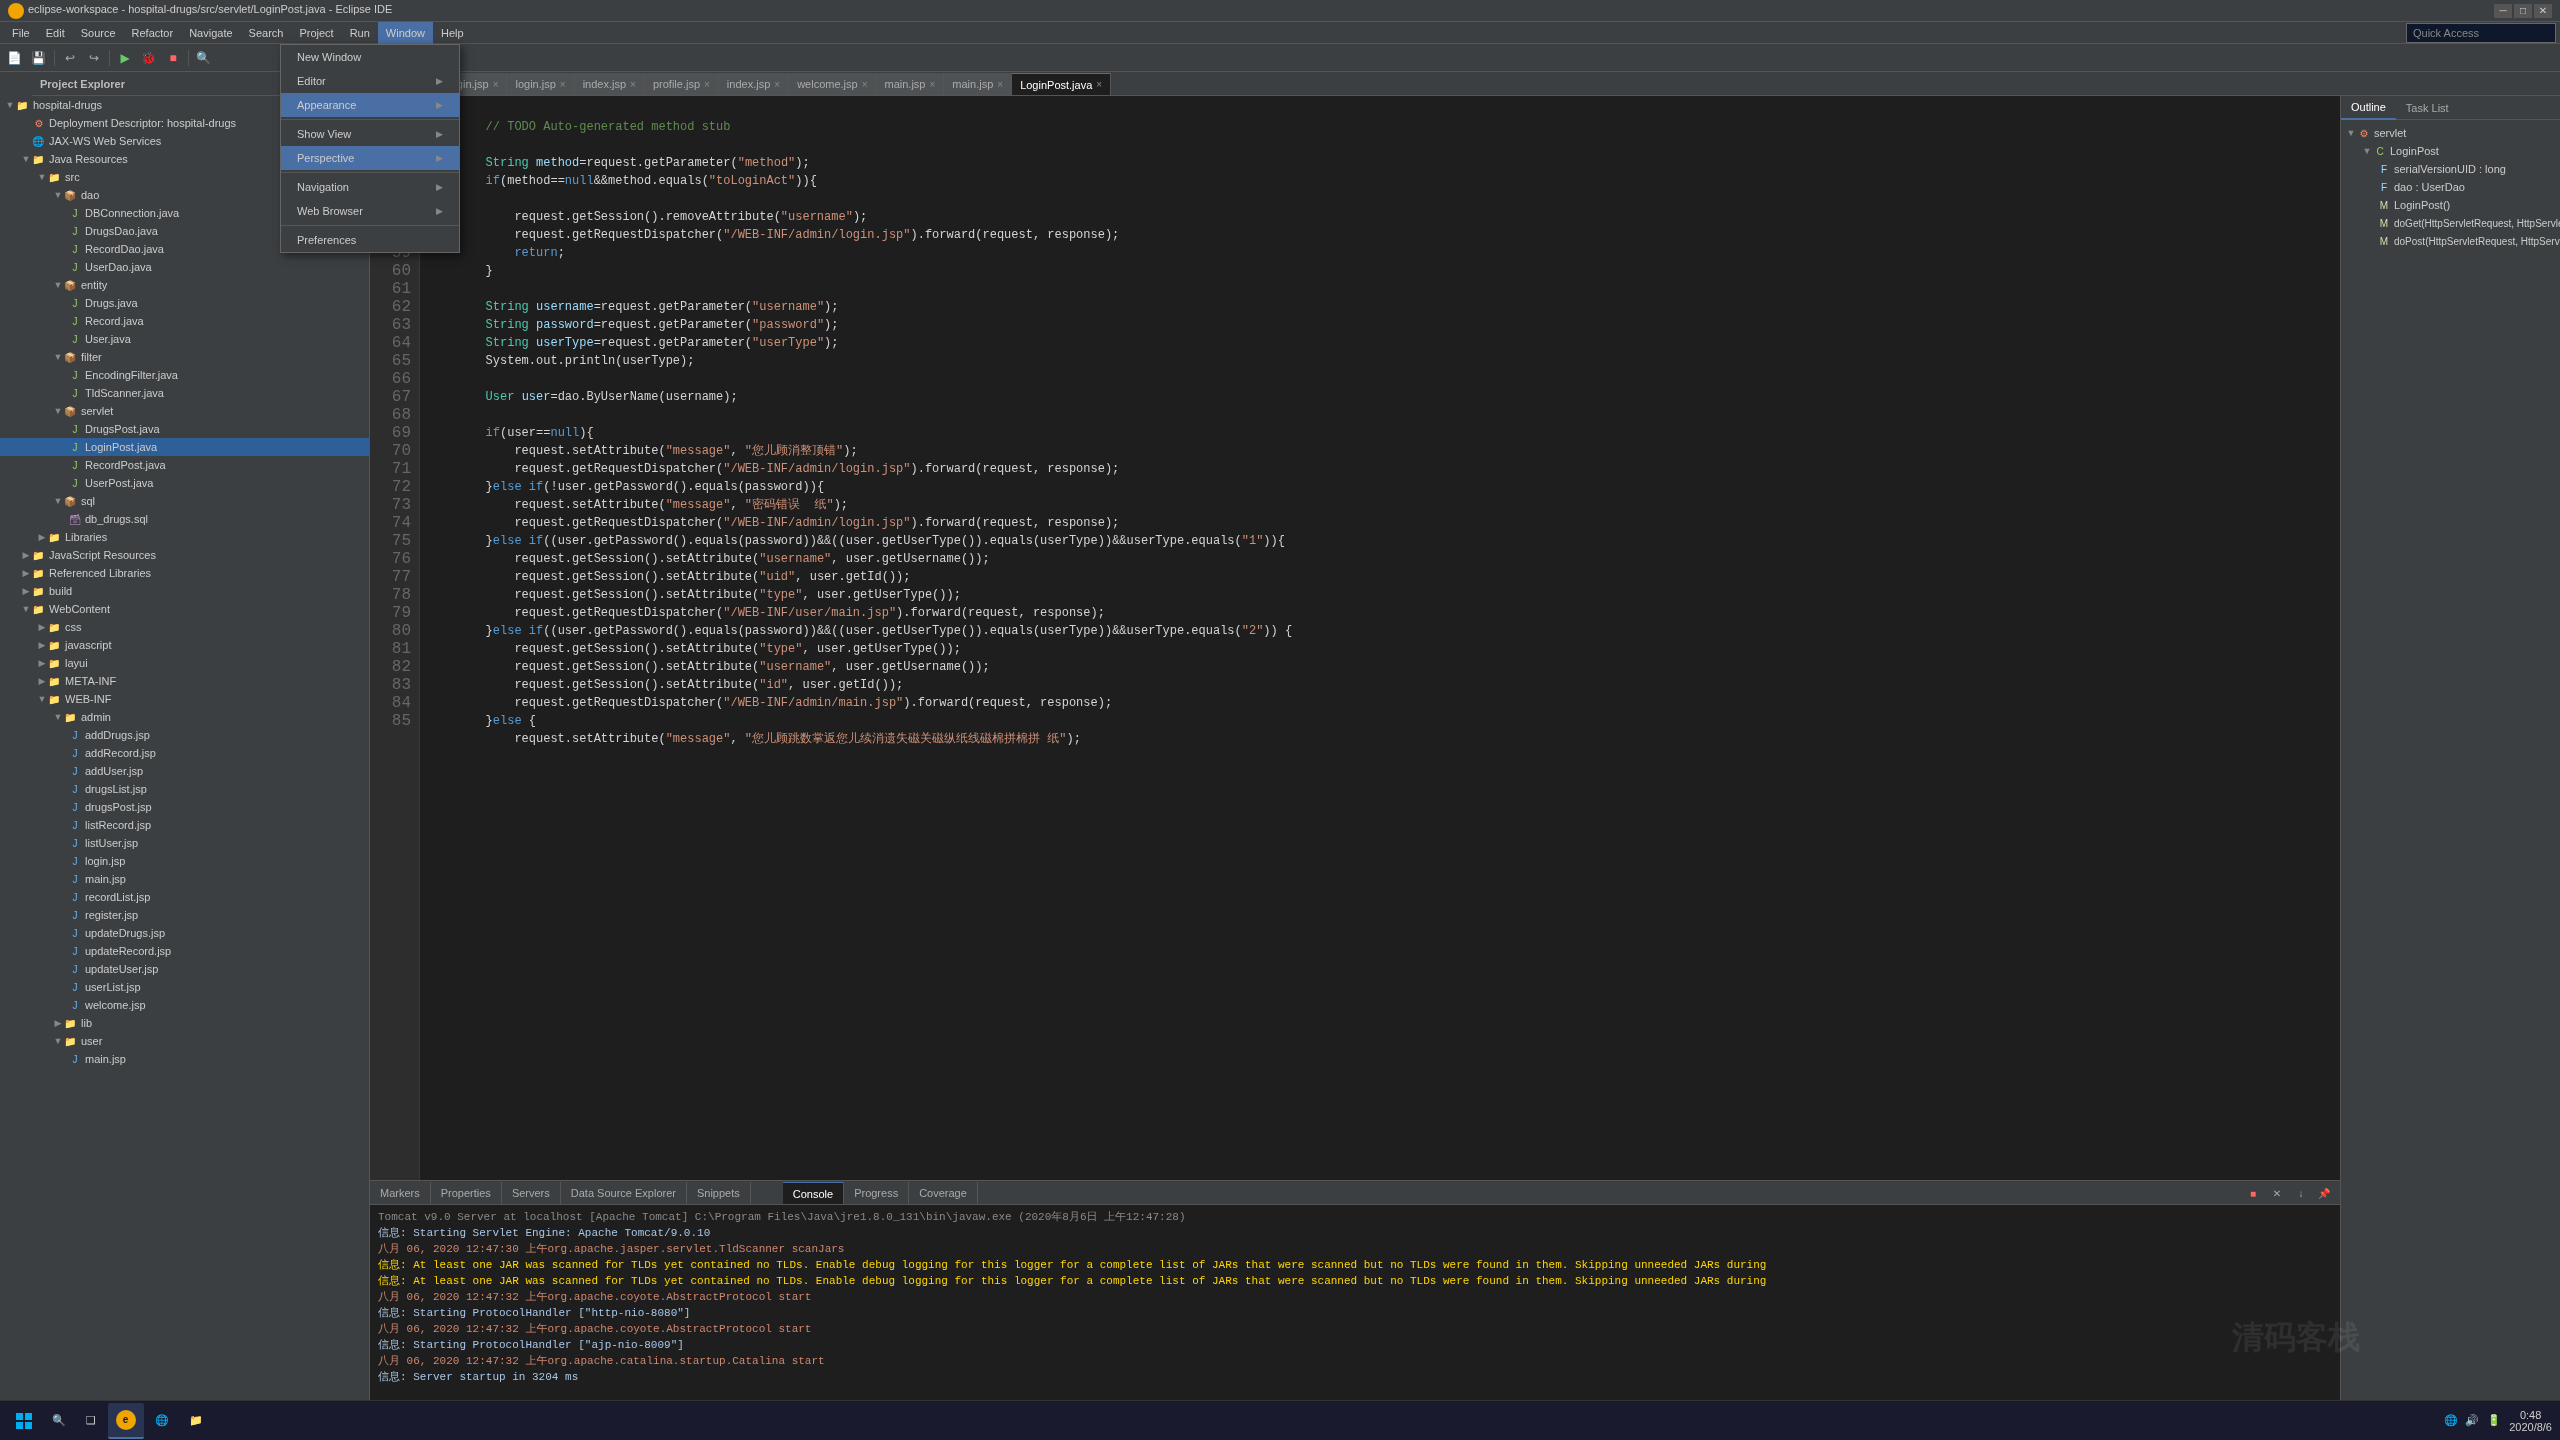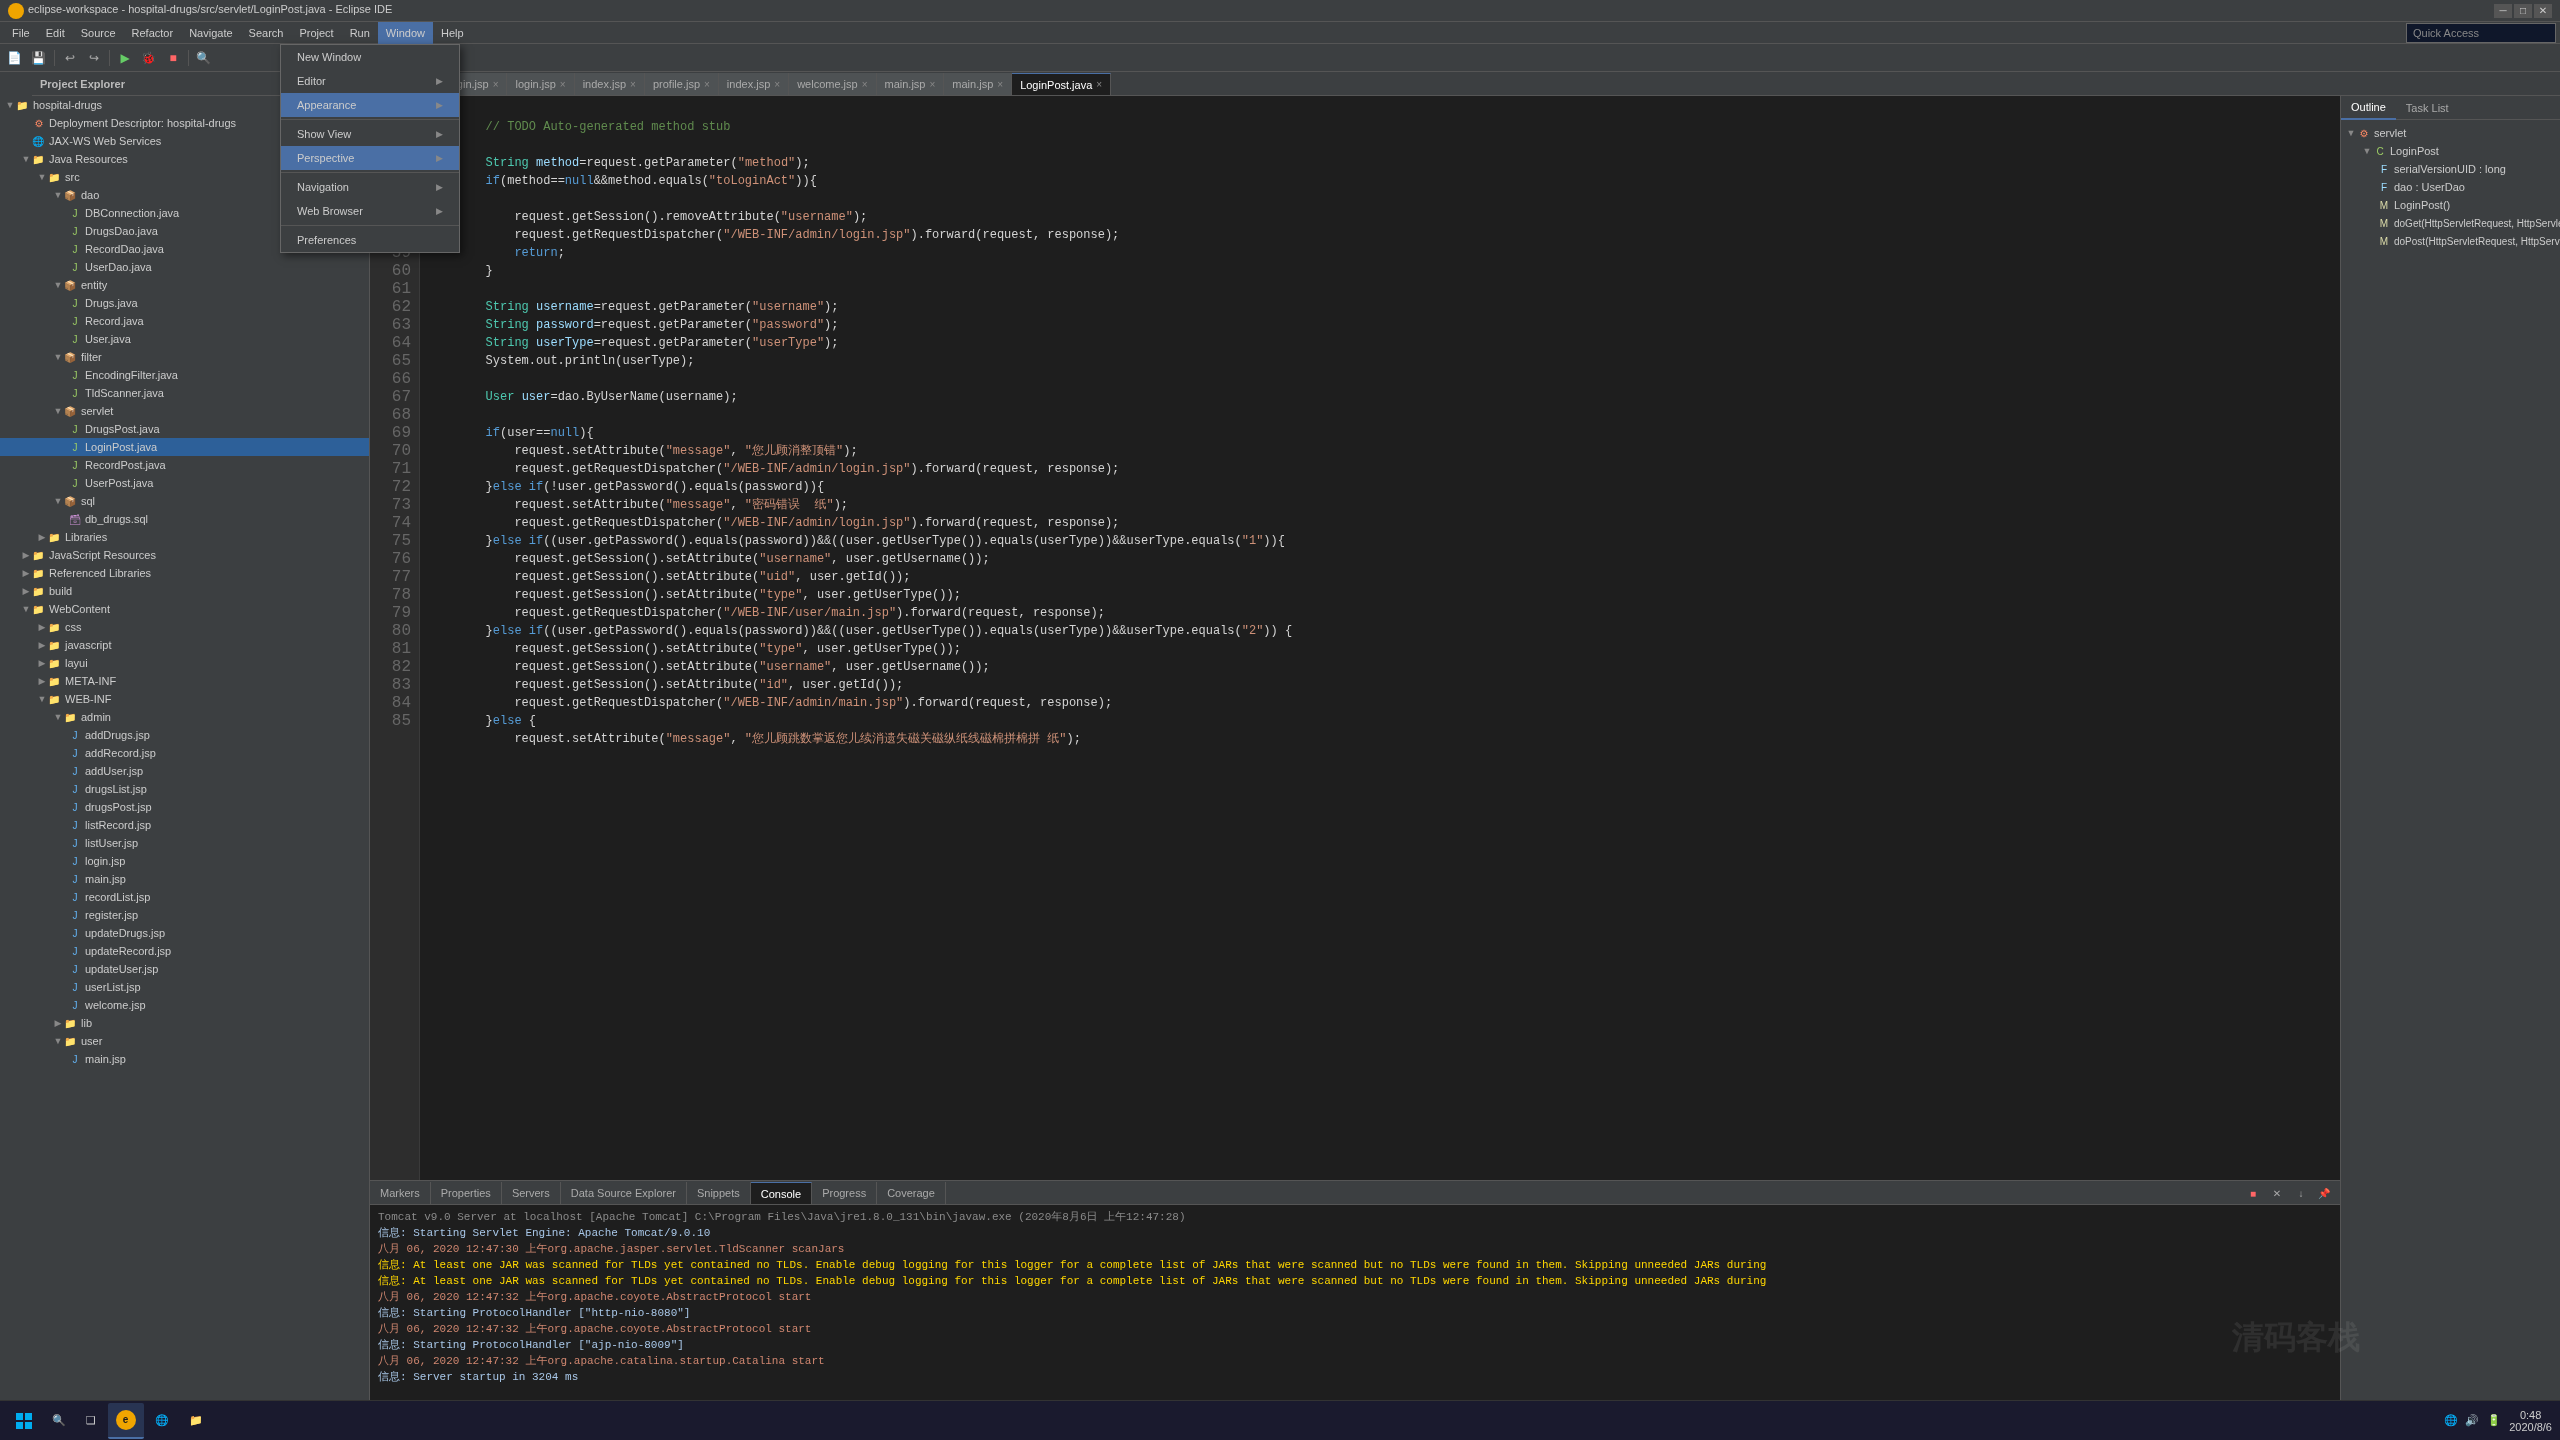--- a/index.html
+++ b/index.html
@@ -315,20 +315,21 @@
       align-items: center;
       font-size: 11px;
       cursor: pointer;
       color: #aaa;
       border-right: 1px solid #555;
     }
     .bottom-tab.active {
       background: #1e1e1e;
       color: #fff;
       border-top: 1px solid #4a6fa5;
+      margin-left: 32px;
     }
     .console-content {
       flex: 1;
       overflow-y: auto;
       overflow-x: auto;
       padding: 4px 8px;
       font-family: 'Consolas', 'Courier New', monospace;
       font-size: 11px;
       line-height: 16px;
     }

